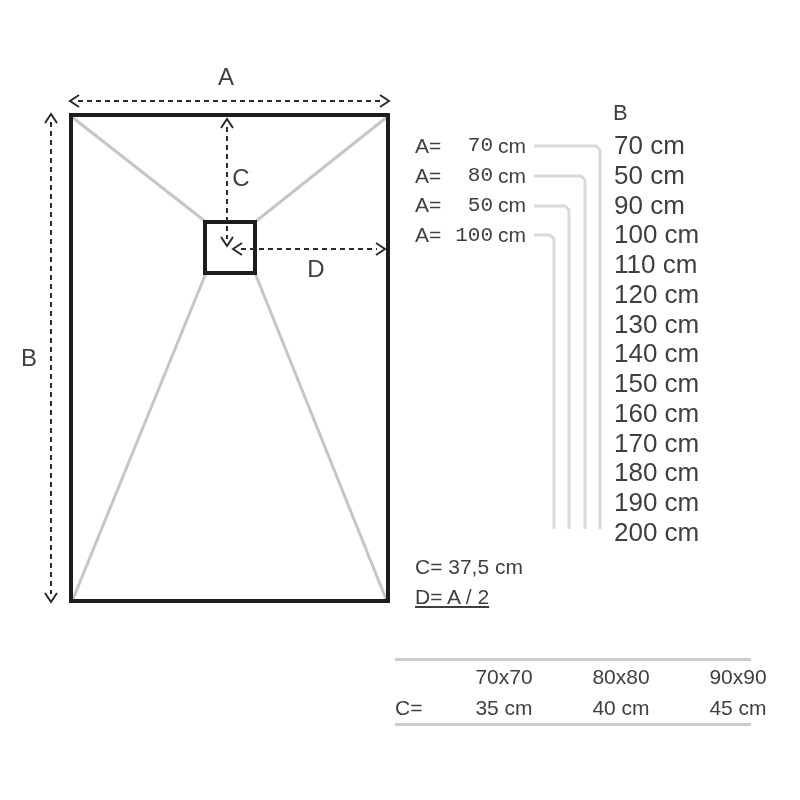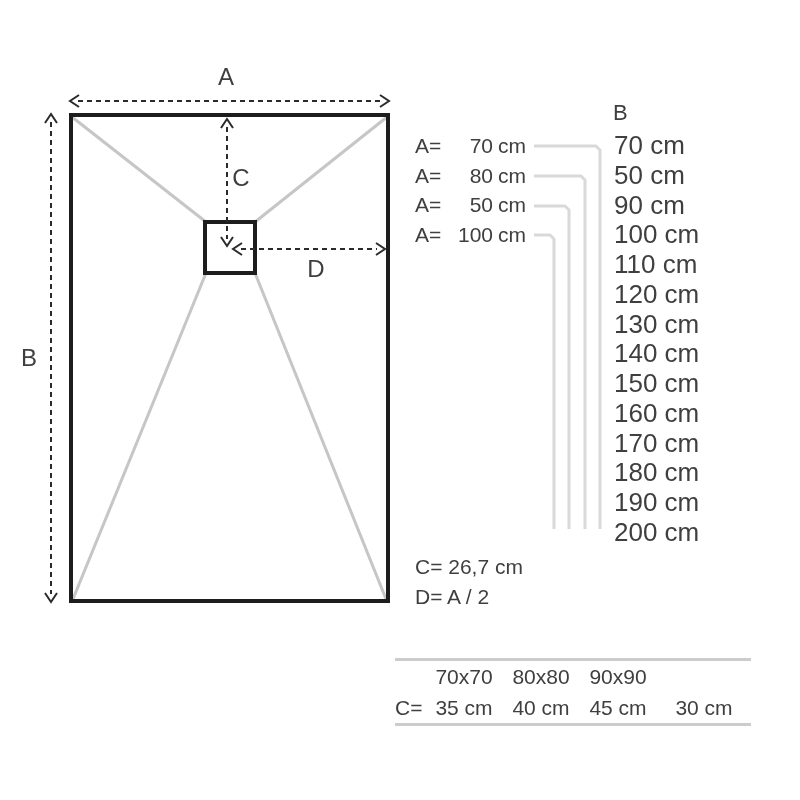--- a/index.html
+++ b/index.html
@@ -8,32 +8,32 @@
     background:#ffffff; color:#3f3f3f;
     font-family:"Liberation Sans", sans-serif;
   }
   .abs { position:absolute; }
   svg.linework { position:absolute; left:0; top:0; }
   .dim-label { font-size:24px; transform:translate(-50%,-50%); white-space:nowrap; }
   .b-header { left:613px; top:100px; font-size:22px; }
   .a-rows { left:415px; top:131px; width:120px; }
   .a-row { height:29.8px; display:flex; align-items:center; font-size:21px; }
   .a-lbl { width:30px; }
-  .a-val { width:48px; text-align:right; }
+  .a-val { width:48px; text-align:right;font-family:Liberation Mono, monospace; }
   .a-unit { margin-left:5px; }
   .b-list { left:614px; top:131px; }
   .b-item { height:29.77px; line-height:29.77px; font-size:26px; white-space:nowrap; }
   .note { left:415px; font-size:21px; white-space:nowrap; }
   .note-c { top:555px; }
-  .note-d { top:585px; }
+  .note-d { top:585px;text-decoration:underline; }
   .size-table {
     left:395px; top:658px; width:356px;
     border-top:3px solid #cccccc; border-bottom:3px solid #cccccc;
   }
-  .t-row { display:grid; grid-template-columns:30px 78px 76px 78px 94px; height:31px; }
+  .t-row { display:grid; grid-template-columns:30px 78px 76px 78px 94px; height:31px;gap:40px; }
   .t-cell { font-size:21px; line-height:31px; text-align:center; white-space:nowrap; }
   .t-label { text-align:left; }
 </style>
 </head>
 <body>
 
 <svg class="linework" width="800" height="800" viewBox="0 0 800 800">
 
   <line x1="72" y1="117" x2="206" y2="222" stroke-width="3" stroke="#c6c6c6"></line>
   <line x1="387" y1="117" x2="255" y2="222" stroke-width="3" stroke="#c6c6c6"></line>
@@ -105,21 +105,21 @@
   <div class="b-item">130 cm</div>
   <div class="b-item">140 cm</div>
   <div class="b-item">150 cm</div>
   <div class="b-item">160 cm</div>
   <div class="b-item">170 cm</div>
   <div class="b-item">180 cm</div>
   <div class="b-item">190 cm</div>
   <div class="b-item">200 cm</div>
 </div>
 
-<div class="abs note note-c">C= 26,7 cm</div>
+<div class="abs note note-c">C= 37,5 cm</div>
 <div class="abs note note-d">D= A / 2</div>
 
 <div class="abs size-table">
   <div class="t-row">
     <div class="t-cell t-label"></div>
     <div class="t-cell">70x70</div>
     <div class="t-cell">80x80</div>
     <div class="t-cell">90x90</div>
   </div>
   <div class="t-row">

